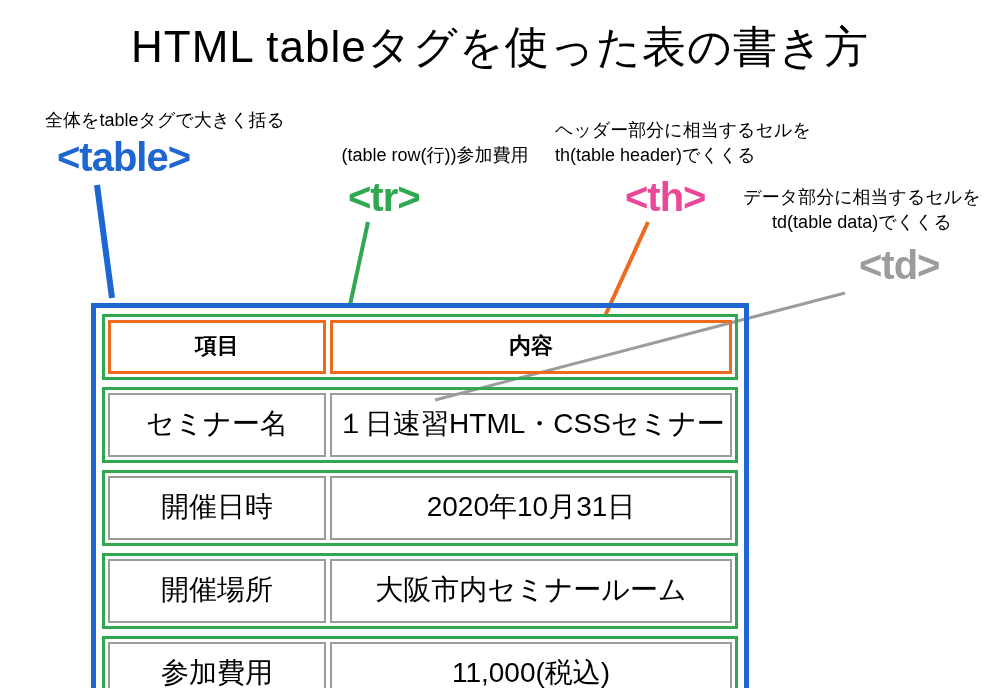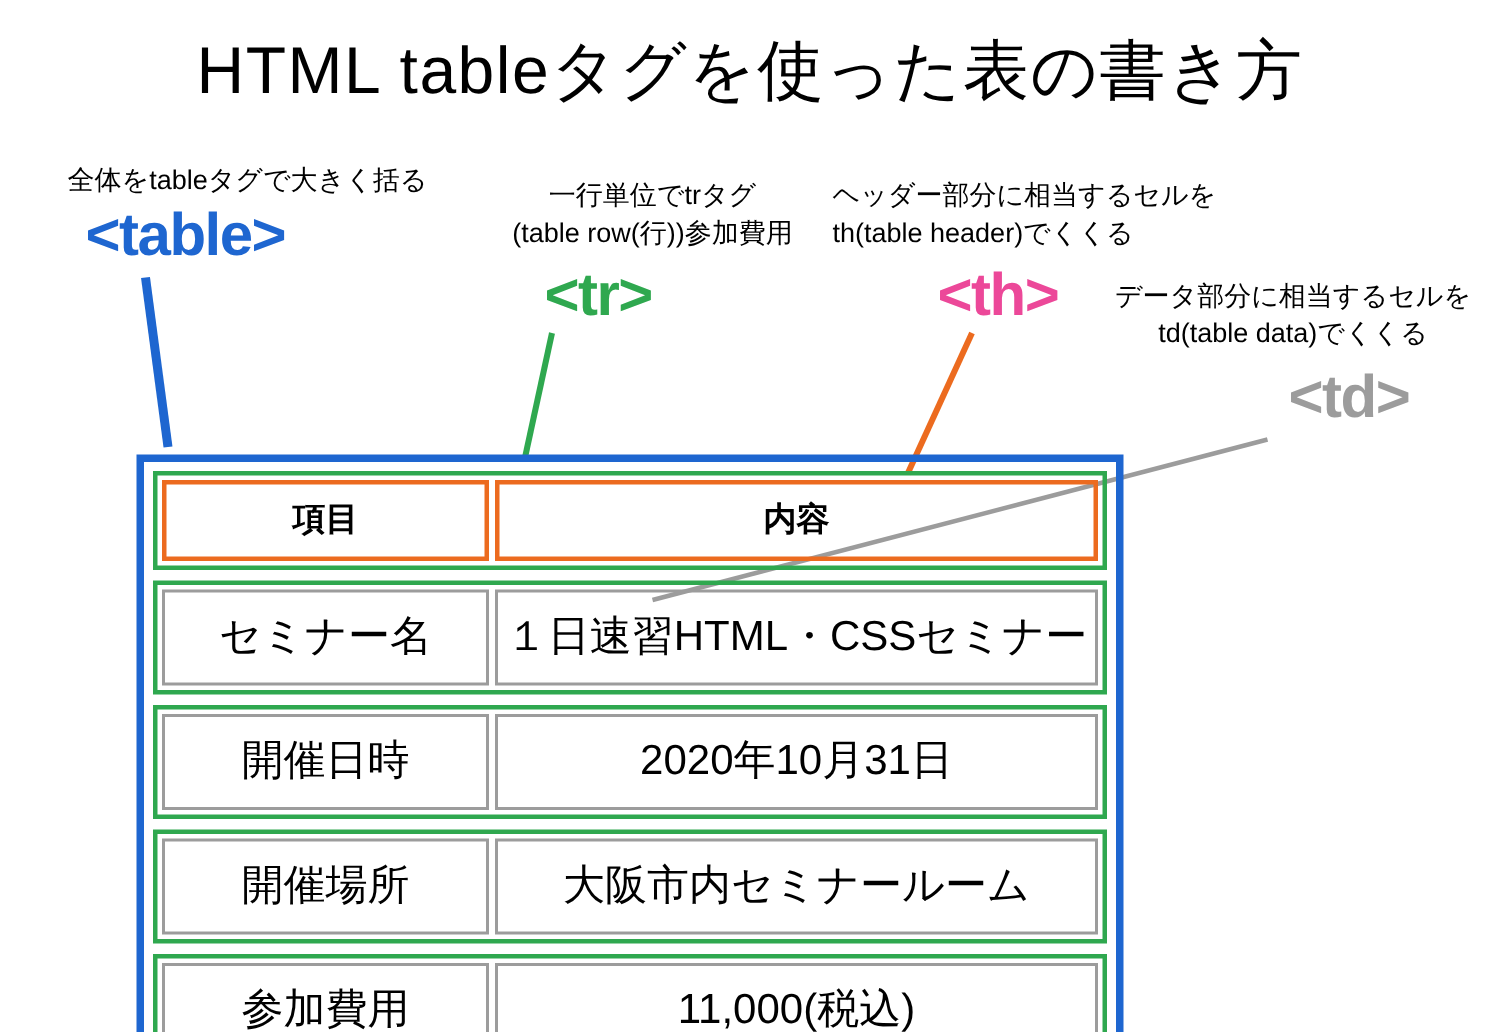--- a/index.html
+++ b/index.html
@@ -75,34 +75,34 @@
       pointer-events: none;
     }
   </style>
 </head>
 <body>
 
 <div class="title">HTML tableタグを使った表の書き方</div>
 
 <div class="annot" style="left:45px; top:108px;">全体をtableタグで大きく括る</div>
 <div class="annot" style="left:320px; top:118px; text-align:center; width:230px;">
-  <span>一行単位でtrタグ</span><br>
+  <br>
   <span>(table row(行))参加費用</span>
 </div>
 <div class="annot" style="left:555px; top:118px; text-align:left; width:280px;">
   <span>ヘッダー部分に相当するセルを</span><br>
   <span>th(table header)でくくる</span>
 </div>
 <div class="annot" style="left:737px; top:185px; text-align:center; width:250px;">
   <span>データ部分に相当するセルを</span><br>
   <span>td(table data)でくくる</span>
 </div>
 
 <div class="tag-label c-blue" style="left:57px;  top:135px;">&lt;table&gt;</div>
-<div class="tag-label c-green" style="left:363px; top:175px;">&lt;tr&gt;</div>
+<div class="tag-label c-green" style="left:348px; top:175px;">&lt;tr&gt;</div>
 <div class="tag-label c-orange" style="left:625px; top:175px;">&lt;th&gt;</div>
 <div class="tag-label c-gray" style="left:815px; top:243px; font-weight:700;margin-left:44px;">&lt;td&gt;</div>
 
 <svg class="lines">
   <line x1="97" y1="185" x2="112" y2="298" stroke="#1e66d0" stroke-width="6"></line>
   <line x1="368" y1="222" x2="350" y2="305" stroke="#2fa84f" stroke-width="4"></line>
   <line x1="648" y1="222" x2="605" y2="316" stroke="#ec6b1f" stroke-width="4"></line>
   <line x1="845" y1="293" x2="435" y2="400" stroke="#9c9c9c" stroke-width="3"></line>
 </svg>
 

